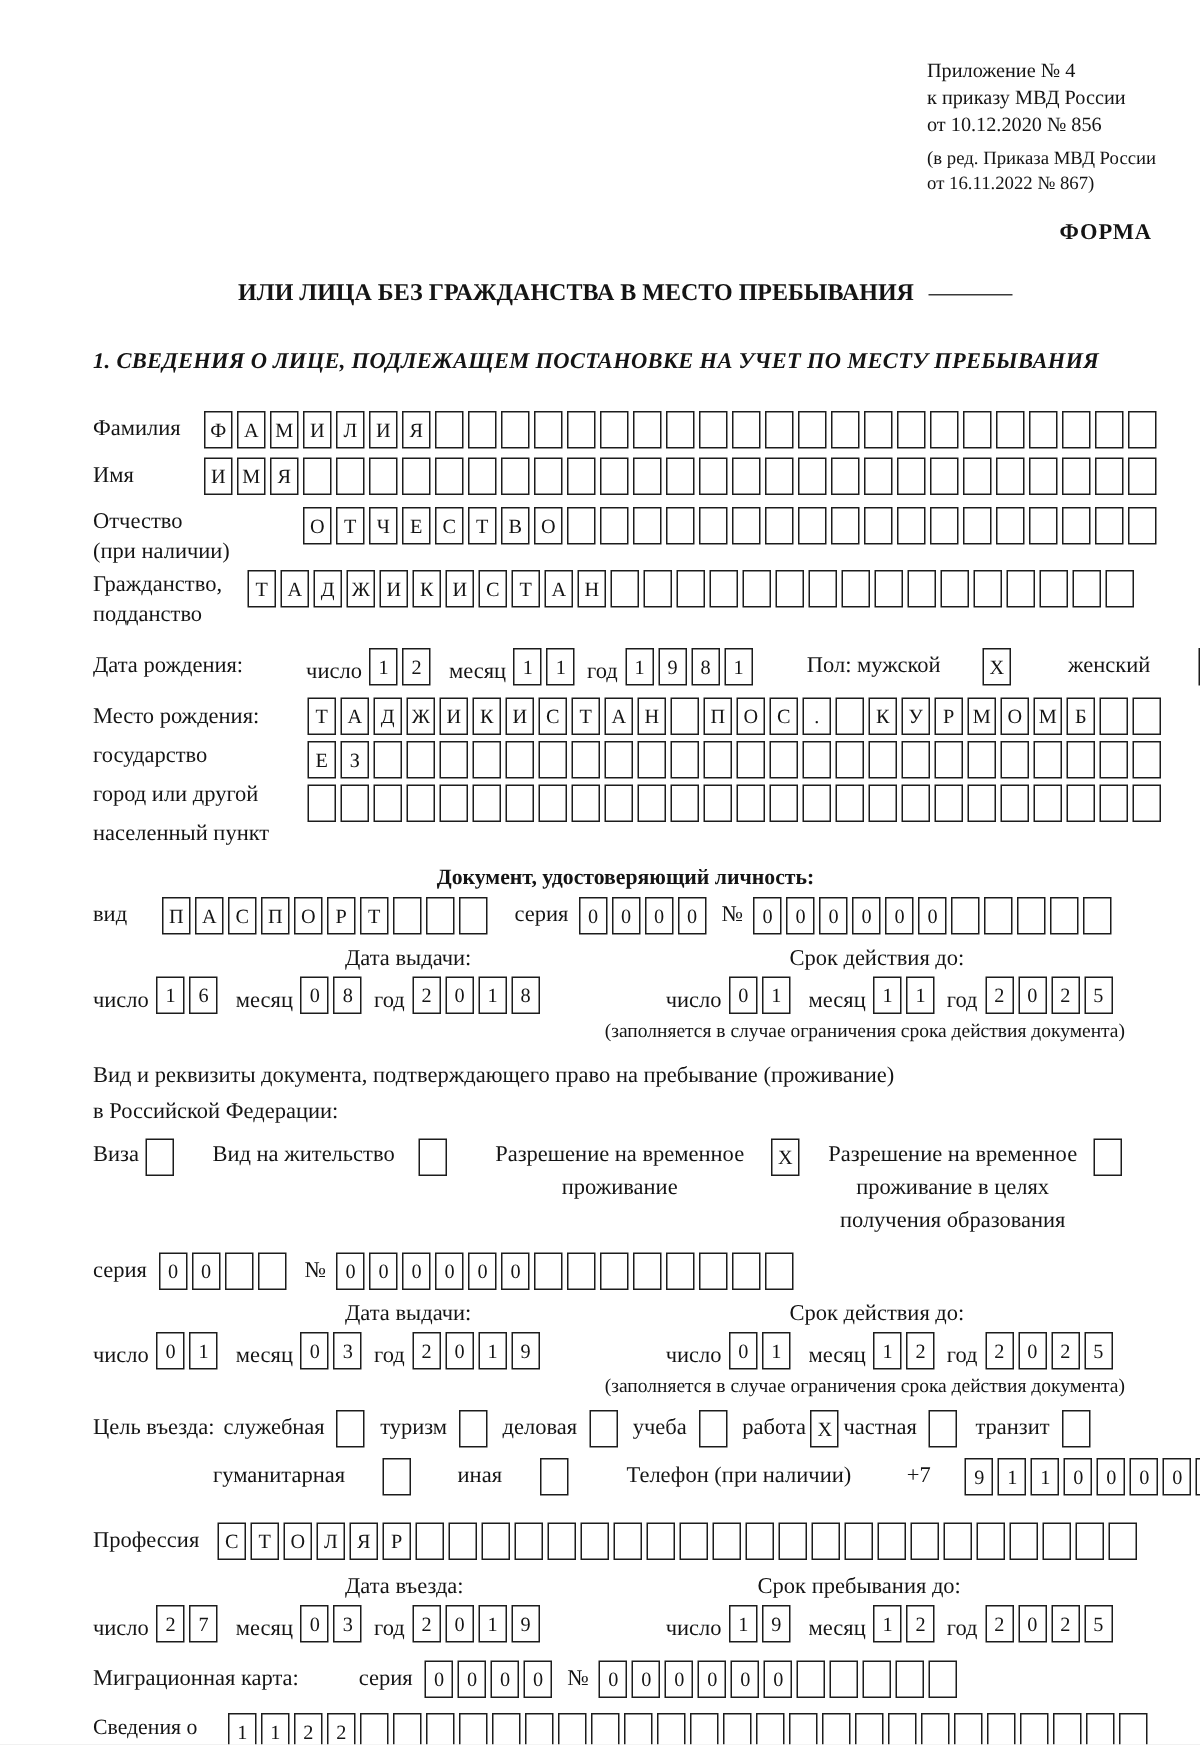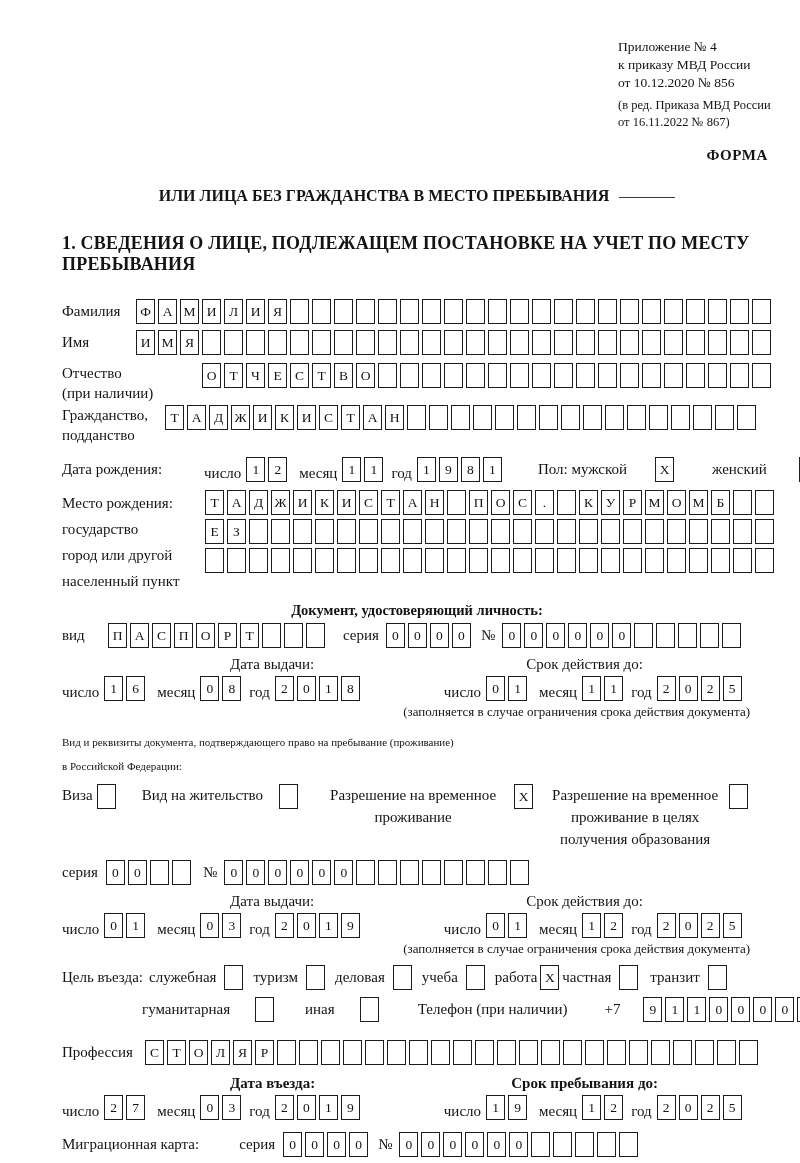--- a/index.html
+++ b/index.html
@@ -7,21 +7,21 @@
     width:800px;height:1163px;background:#ffffff;color:#141414;
     font-family:"Liberation Serif","DejaVu Serif",serif;
     box-sizing:border-box;padding:38px 28px 0 62px;
     position:relative;overflow:hidden;margin:0 auto;
   }
   .hdr-right{margin-left:556px;width:215px;font-size:13.5px;line-height:18px;}
   .hdr-right .amend{font-size:12.5px;line-height:17px;margin-top:5px;}
   .form-word{text-align:right;font-weight:bold;font-size:15px;margin-top:16px;letter-spacing:.6px;padding-right:4px;}
   .title{text-align:center;font-weight:bold;font-size:16px;line-height:23px;margin-top:20px;}
   .title-underline{display:inline-block;width:56px;border-bottom:1.6px solid #3a3a3a;margin-left:10px;transform:translateY(-3px);}
-  .sec{font-weight:bold;font-size:18px;margin-top:26px;letter-spacing:.2px;}
+  .sec{font-weight:bold;font-size:15px;margin-top:26px;letter-spacing:.2px;font-style:italic;}
 
   .row{display:flex;align-items:center;margin-top:6px;}
   .row.top{align-items:flex-start;}
   .lbl{font-size:15px;flex:none;}
   .lbl2{font-size:15px;line-height:20px;flex:none;}
   .cells{display:inline-flex;gap:3px;flex:none;}
   .cell{
     box-sizing:border-box;width:19px;height:25px;border:1.8px solid #1c1c1c;
     display:inline-flex;align-items:center;justify-content:center;
     font-size:13.5px;flex:none;background:#fff;line-height:1;
@@ -41,21 +41,21 @@
 
   .doc-head{text-align:center;font-weight:bold;font-size:14.5px;margin-top:8px;}
 
   .dh{display:flex;font-size:15px;margin-top:8px;}
   .dh .dh-left{margin-left:168px;}
   .dh .dh-right{margin-left:212px;}
   .dates{display:flex;align-items:center;margin-top:3px;}
   .dates .g2{margin-left:84px;}
   .note{font-size:13px;text-align:right;padding-right:22px;margin-top:3px;}
 
-  .intro{font-size:11px;line-height:24px;margin-top:10px;}
+  .intro{font-size:15px;line-height:24px;margin-top:10px;}
 
   .opts{display:flex;align-items:flex-start;margin-top:6px;}
   .optlbl{font-size:15px;line-height:22px;text-align:center;flex:none;}
   .cb{margin-left:8px;flex:none;}
 
   .reps{display:flex;margin-top:10px;}
   .reps-labels{width:90px;flex:none;font-size:14.5px;line-height:21.5px;}
   .reps-rows{display:flex;flex-direction:column;gap:5px;}
 </style>
 </head>
@@ -591,21 +591,21 @@
         <span class="cell"></span>
         <span class="cell"></span>
         <span class="cell"></span>
         <span class="cell"></span>
         <span class="cell"></span>
         <span class="cell"></span>
         <span class="cell"></span>
       </span>
   </div>
 
-  <div class="dh" style="margin-top:10px;font-weight:bold;">
+  <div class="dh" style="margin-top:10px;">
     <span class="dh-left">Дата въезда:</span>
     <span class="dh-right" style="margin-left:196px;">Срок пребывания до:</span>
   </div>
   <div class="dates">
     <span class="dg">
       <span class="lbl">число</span>
       <span class="cells">
           <span class="cell">2</span>
           <span class="cell">7</span>
         </span>

